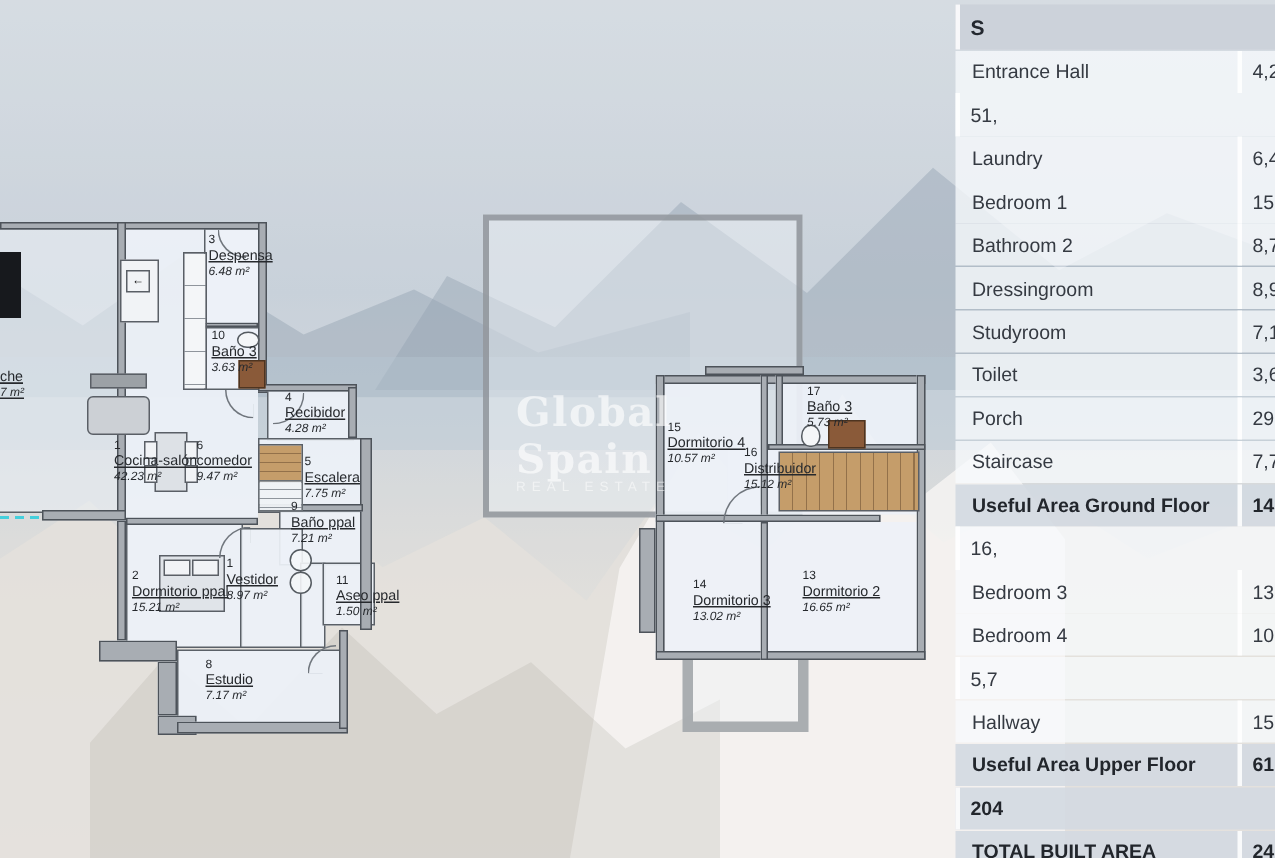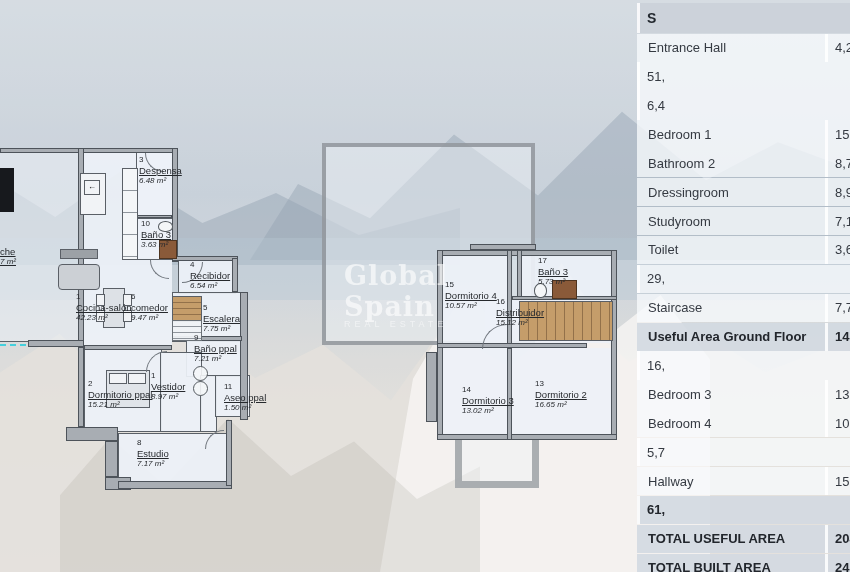--- a/index.html
+++ b/index.html
@@ -174,21 +174,21 @@
     <span class="ar">6.48 m²</span>
   </div>
   <div class="rl" style="left:141px;top:219px;">
     <span class="no">10</span>
     <span class="nm">Baño 3</span>
     <span class="ar">3.63 m²</span>
   </div>
   <div class="rl" style="left:190px;top:260px;">
     <span class="no">4</span>
     <span class="nm">Recibidor</span>
-    <span class="ar">6.54 m²</span>
+    <span class="ar">4.28 m²</span>
   </div>
   <div class="rl" style="left:76px;top:292px;">
     <span class="no">1</span>
     <span class="nm">Cocina-salón</span>
     <span class="ar">42.23 m²</span>
   </div>
   <div class="rl" style="left:131px;top:292px;">
     <span class="no">6</span>
     <span class="nm">comedor</span>
     <span class="ar">9.47 m²</span>
@@ -264,20 +264,21 @@
       <div class="c2">S</div>
     </div>
     <div class="tr">
         <div class="c1">Entrance Hall</div>
         <div class="c2">4,2</div>
       </div>
     <div class="tr">
         <div class="c2">51,</div>
       </div>
     <div class="tr">
+        <div class="c1">Laundry</div>
         <div class="c2">6,4</div>
       </div>
     <div class="tr">
         <div class="c1">Bedroom 1</div>
         <div class="c2">15,</div>
       </div>
     <div class="tr">
         <div class="c1">Bathroom 2</div>
         <div class="c2">8,7</div>
       </div>
@@ -287,20 +288,21 @@
       </div>
     <div class="tr">
         <div class="c1">Studyroom</div>
         <div class="c2">7,1</div>
       </div>
     <div class="tr">
         <div class="c1">Toilet</div>
         <div class="c2">3,6</div>
       </div>
     <div class="tr">
+        <div class="c1">Porch</div>
         <div class="c2">29,</div>
       </div>
     <div class="tr">
         <div class="c1">Staircase</div>
         <div class="c2">7,7</div>
       </div>
     <div class="tr sum">
         <div class="c1">Useful Area Ground Floor</div>
         <div class="c2">143</div>
       </div>
@@ -316,24 +318,24 @@
         <div class="c2">10,</div>
       </div>
     <div class="tr">
         <div class="c2">5,7</div>
       </div>
     <div class="tr">
         <div class="c1">Hallway</div>
         <div class="c2">15,</div>
       </div>
     <div class="tr sum">
+        <div class="c1">Useful Area Upper Floor</div>
         <div class="c2">61,</div>
       </div>
     <div class="tr sum">
-        <div class="c1">TOTAL USEFUL AREA</div>
         <div class="c2">204</div>
       </div>
     <div class="tr sum">
         <div class="c1">TOTAL BUILT AREA</div>
         <div class="c2">248</div>
       </div>
   </div>
 
 </div>
 

